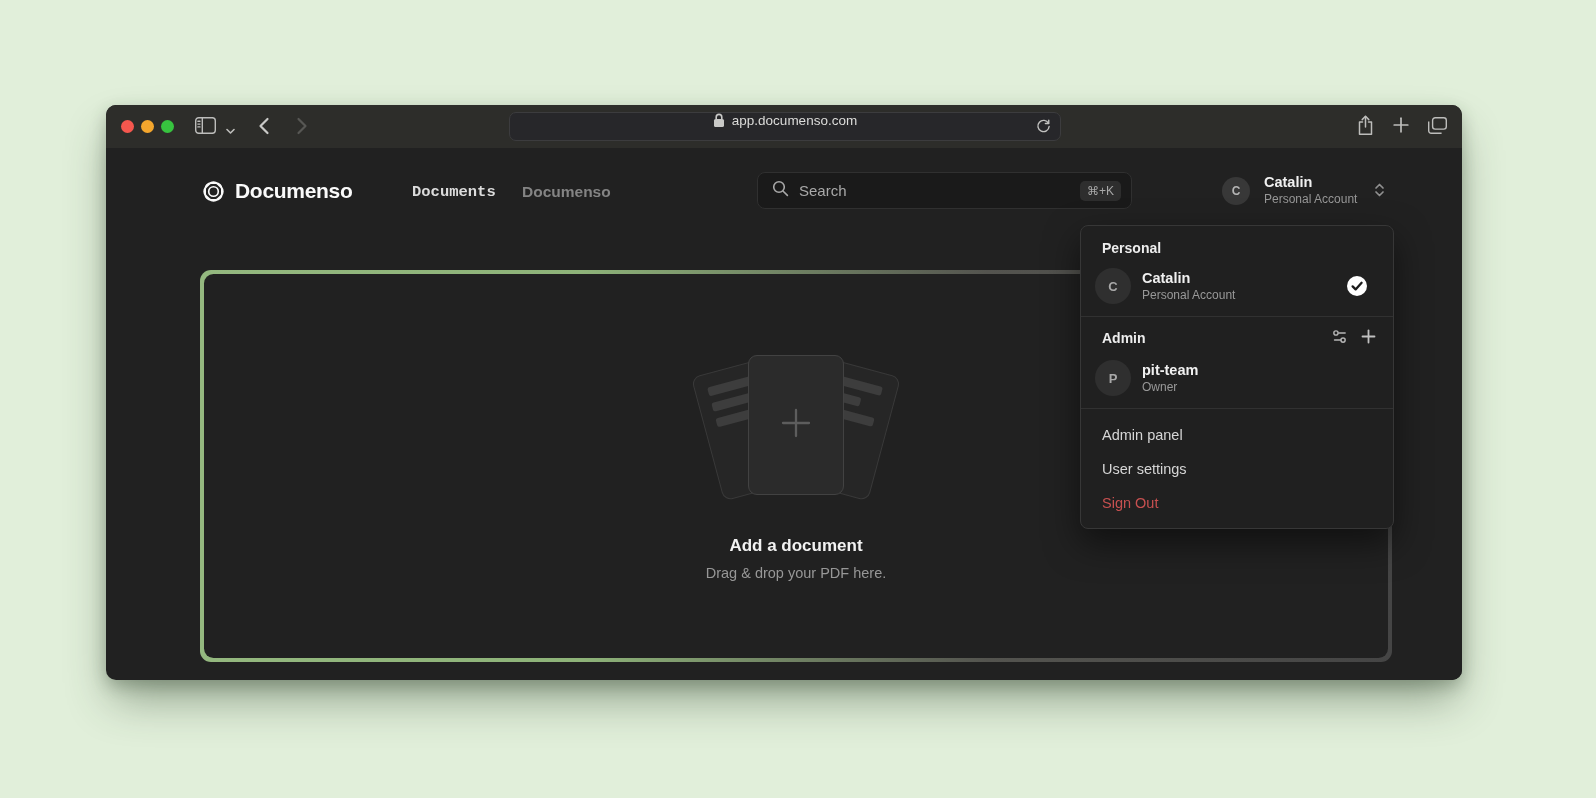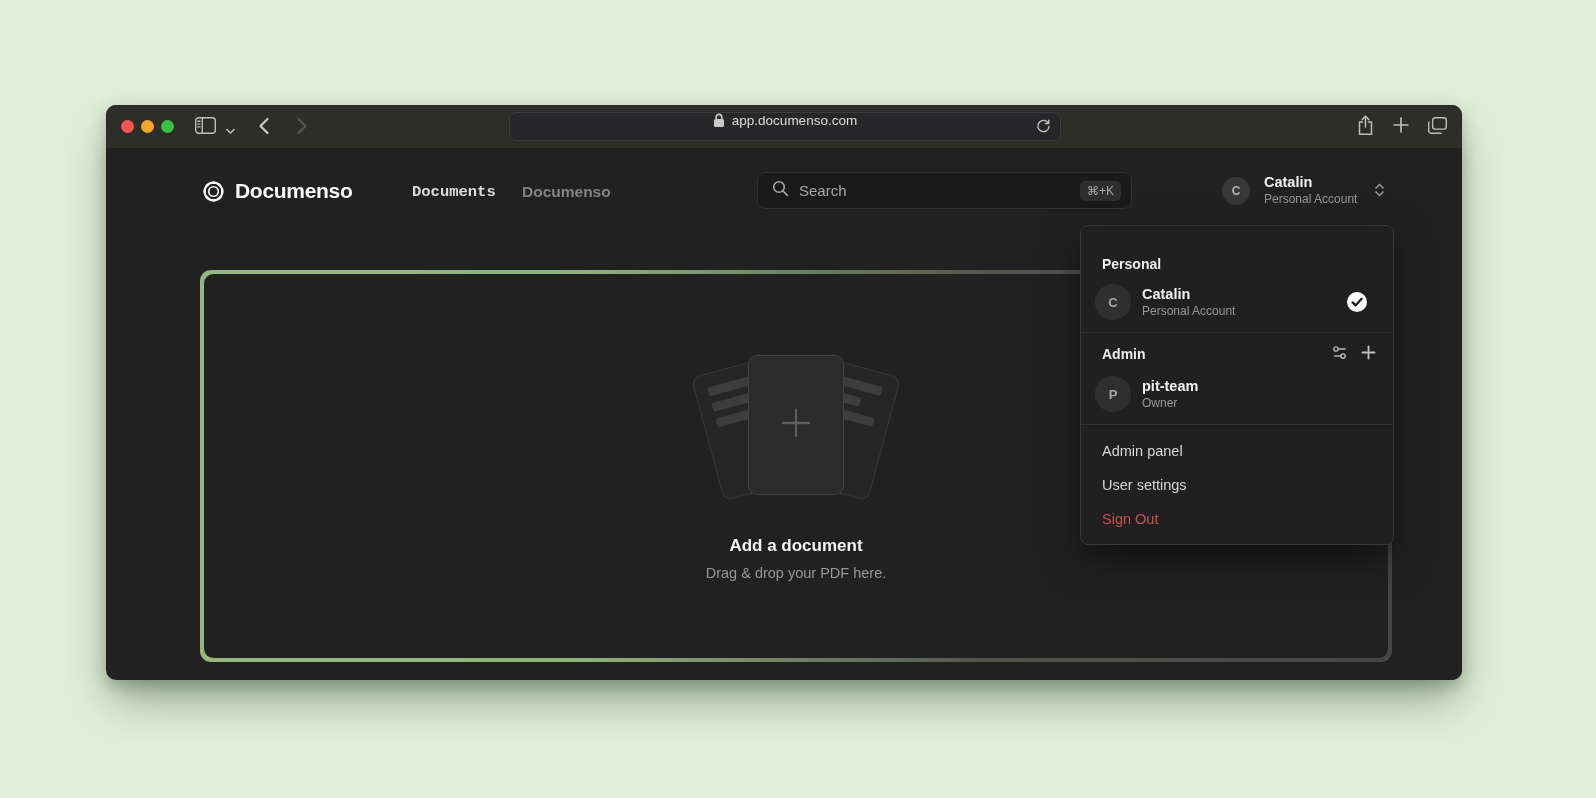--- a/index.html
+++ b/index.html
@@ -74,21 +74,21 @@
   .card-center{ width:96px; height:140px; left:58px; top:3px; background:#2b2b2b;
                 border-color:#424242; z-index:2; display:flex; align-items:center;
                 justify-content:center; }
   .bar { height:9px; border-radius:2.5px; background:#3d3d3d; margin:7px 12px 0; }
   .bar:first-child { margin-top:13px; }
   .dz-title { font-size:17px; font-weight:700; color:#f2f2f2; margin-bottom:9px; }
   .dz-sub   { font-size:14.5px; color:#979797; }
 
   
   .menu { position:absolute; left:962px; top:77px; width:314px; background:#202020;
-          border:1px solid #373737; border-radius:8px; z-index:5; padding:25px 0 8px;
+          border:1px solid #373737; border-radius:8px; z-index:5; padding:9px 0 8px;
           box-shadow:0 14px 34px rgba(0,0,0,.5); }
   .menu-label { padding:5px 21px 9px; font-size:14px; font-weight:700; color:#ededed; }
   .menu-row { display:flex; align-items:center; gap:11px; padding:3px 14px 11px; cursor:pointer; }
   .menu-avatar { width:36px; height:36px; background:#2f2f2f; color:#a8a8a8; font-size:13px; flex:none; }
   .mi-name { font-size:14.5px; font-weight:600; color:#f0f0f0; }
   .mi-sub  { font-size:12px; color:#989898; margin-top:2px; }
   .menu-sep { height:1px; background:#313131; margin:1px 0 9px; }
   .teams-head { display:flex; align-items:center; padding:2px 17px 9px 21px; }
   .teams-head .menu-label-inline { font-size:14px; font-weight:700; color:#ededed; }
   .teams-icons { margin-left:auto; display:flex; align-items:center; gap:13px; }

